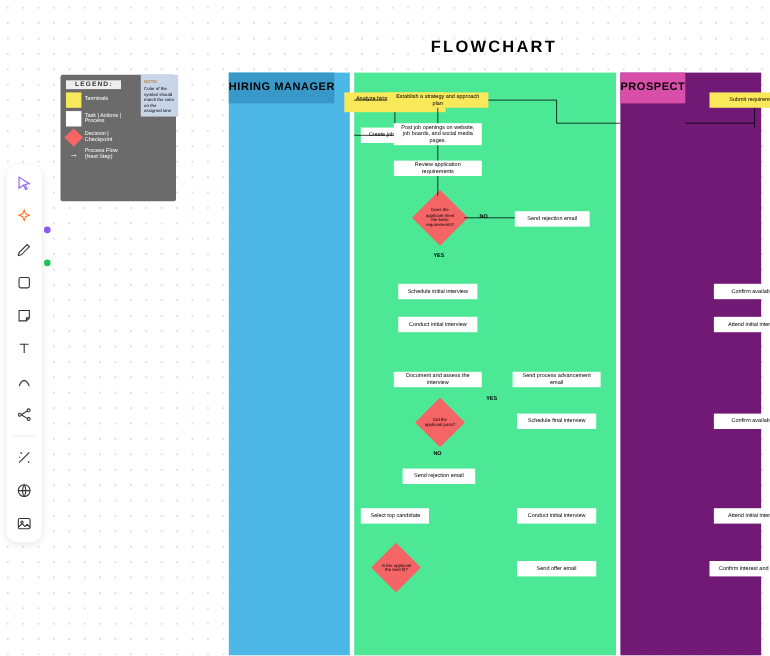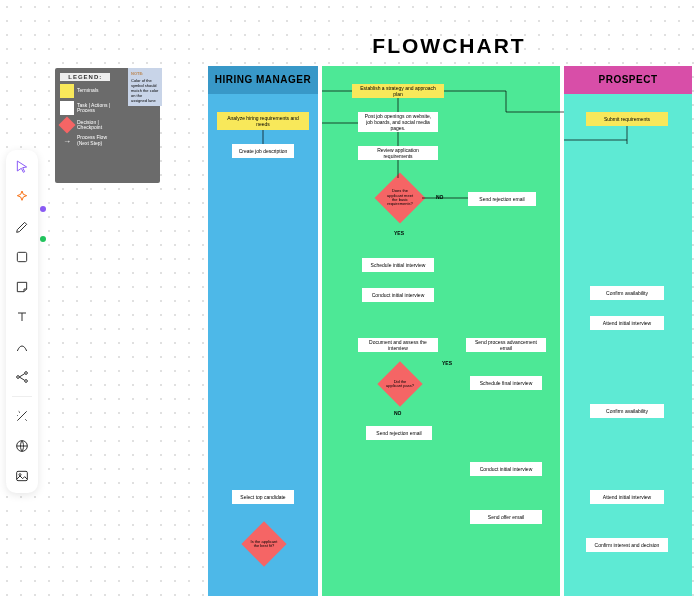--- a/index.html
+++ b/index.html
@@ -13,26 +13,26 @@
 .legend-l{width:55%;display:flex;flex-direction:column;gap:3px;padding:2px}
 .legend-t{background:#eee;color:#333;font-size:6px;font-weight:bold;text-align:center;padding:1px;letter-spacing:1px}
 .lrow{display:flex;align-items:center;gap:3px}
 .lrow .lbl{color:#fff;font-size:5px;line-height:1.1}
 .sq{width:14px;height:14px;flex-shrink:0}
 .diam{width:12px;height:12px;transform:rotate(45deg);flex-shrink:0;margin:1px}
 .arr{color:#fff;font-size:8px;flex-shrink:0;width:14px;text-align:center}
 .note{position:absolute;left:128px;top:68px;width:34px;background:#c8d4e8;font-size:4px;padding:3px;z-index:5}
 .note .nt{font-weight:bold;color:#b85;margin-bottom:2px}
 .canvas{position:absolute;left:198px;top:0;right:0;bottom:0}
-.title{position:absolute;top:34px;left:0;right:0;text-align:center;font-size:21px;font-weight:900;letter-spacing:2px}
+.title{position:absolute;top:34px;left:0;right:0;text-align:center;font-size:15px;font-weight:900;letter-spacing:2px}
 .lanes{position:absolute;top:66px;left:10px;right:0;bottom:0;display:flex;gap:4px}
-.lane{display:flex;flex-direction:column}
+.lane{display:flex;flex-direction:row}
 .l1{width:110px;background:#4db8e8}
 .l2{width:238px;background:#4de896}
-.l3{width:128px;background:#5eead4}
+.l3{width:128px;background:#701a75}
 .lh{height:28px;display:flex;align-items:center;justify-content:center;font-weight:900;font-size:10px;text-align:center;line-height:1;letter-spacing:.5px}
 .lh1{background:#3898c8}.lh2{background:#30c878}.lh3{background:#d84ea8}
 .lbody{flex:1;position:relative}
 .box{position:absolute;background:#fff;font-size:5px;padding:3px 4px;text-align:center;display:flex;align-items:center;justify-content:center;line-height:1.2}
 .term{background:#f8e85a}
 .dia{position:absolute;width:44px;height:44px}
 .dia .ds{position:absolute;inset:6px;background:#f56565;transform:rotate(45deg)}
 .dia .dt{position:absolute;inset:0;display:flex;align-items:center;justify-content:center;font-size:4px;text-align:center;padding:8px;line-height:1.1}
 .svgc{position:absolute;inset:0;pointer-events:none}
 .svgc line,.svgc polyline{stroke:#000;stroke-width:.7;fill:none}

